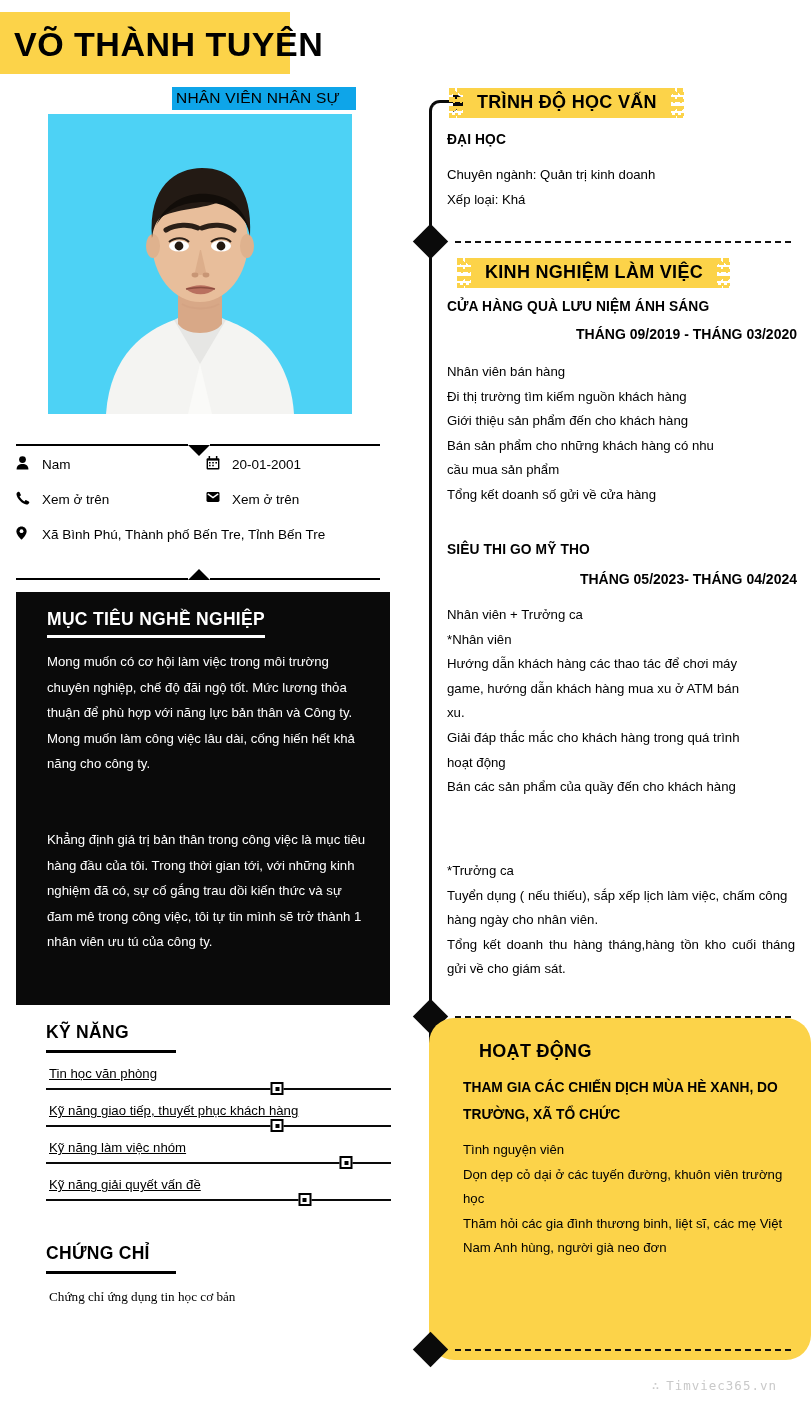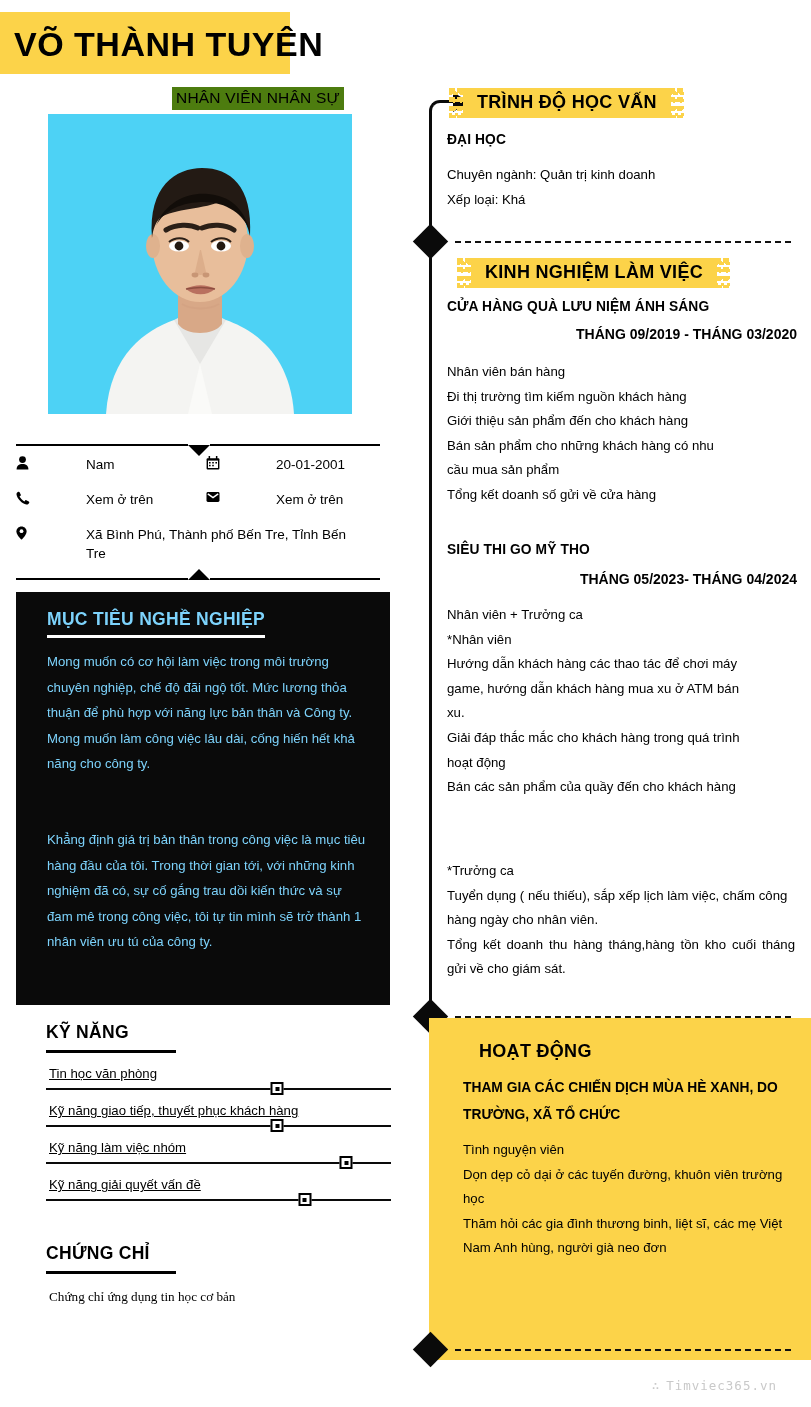--- a/index.html
+++ b/index.html
@@ -18,21 +18,21 @@
     position:absolute; left:0; top:0; width:290px; height:62px;
     background:#FCD349;
   }
   .hdr-name {
     position:absolute; left:14px; top:12px;
     font-size:34px; font-weight:bold; letter-spacing:.5px;
     white-space:nowrap; line-height:40px;
   }
   .hdr-title-hl {
     position:absolute; left:172px; top:87px;
-    background:#4d7c0f; padding:2px 4px 3px 4px;
+    background:#0ea5e9; padding:2px 16px 3px 4px;
     font-size:15.5px; font-weight:400; letter-spacing:.2px;
     white-space:nowrap;
   }
 
   
   .photo {
     position:absolute; left:48px; top:114px; width:304px; height:300px;
     background:#4DD2F5; overflow:hidden;
   }
   .photo svg { display:block; width:100%; height:100%; }
@@ -45,26 +45,26 @@
     position:absolute; width:0; height:0;
     border-left:11px solid transparent; border-right:11px solid transparent;
   }
   .tri-down { border-top:11px solid #000; }
   .tri-up { border-bottom:11px solid #000; }
 
   .contact { position:absolute; left:16px; top:455px; width:390px; }
   .crow { position:absolute; display:flex; align-items:flex-start; font-size:13.5px; line-height:19px; }
   .cicon { width:24px; flex:0 0 24px; display:flex; align-items:flex-start; justify-content:flex-start; padding-top:1px; }
   .cicon svg { display:block; }
-  .ctxt { padding-left:2px;margin-left:44px; }
+  .ctxt { padding-left:2px; }
 
   
   .objbox {
     position:absolute; left:16px; top:592px; width:374px; height:413px;
-    background:#0A0A0A; color:#7dd3fc; padding:17px 24px 0 31px;
+    background:#0A0A0A; color:#ffffff; padding:17px 24px 0 31px;
   }
   .obj-h {
     font-size:17.5px; font-weight:bold; letter-spacing:.3px;
     padding-bottom:5px; display:inline-block;
     border-bottom:3px solid #fff;
   }
   .obj-p { font-size:13.2px; line-height:25.6px; margin-top:11px; }
   .obj-p2 { font-size:13.2px; line-height:25.6px; margin-top:50px; }
 
   
@@ -136,20 +136,21 @@
 
   .r-sub { position:absolute; font-size:13.8px; font-weight:bold; letter-spacing:.1px; }
   .r-date { position:absolute; font-size:14px; font-weight:bold; text-align:right; }
   .r-body { position:absolute; font-size:13.2px; line-height:24.6px; }
   .r-body .just { text-align:justify; }
 
   
   .actpanel {
     position:absolute; left:14px; top:1018px; width:382px; height:342px;
     background:#FCD349;
+    border-radius:25px;
   }
   .act-h { position:absolute; left:50px; top:23px; font-size:18px; font-weight:bold; letter-spacing:.3px; }
   .act-sub { position:absolute; left:34px; top:56px; width:330px; font-size:13.8px; font-weight:bold; line-height:27px; }
   .act-body { position:absolute; left:34px; top:120px; width:330px; font-size:13.2px; line-height:24.6px; }
 
   
   .footer {
     position:absolute; right:34px; bottom:14px;
     font-family:"DejaVu Sans Mono", monospace;
     font-size:12.5px; color:#C9C9C9; letter-spacing:1px;

